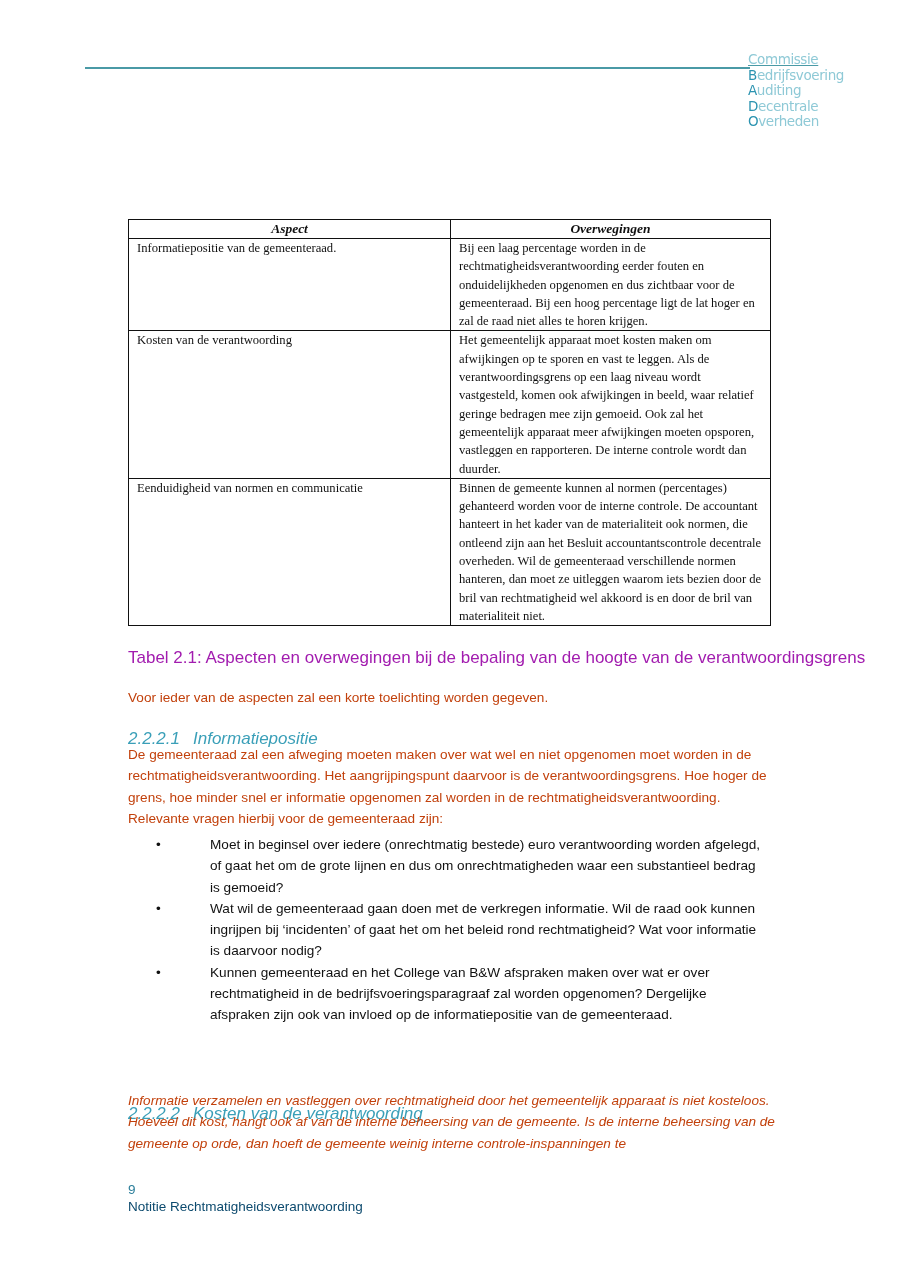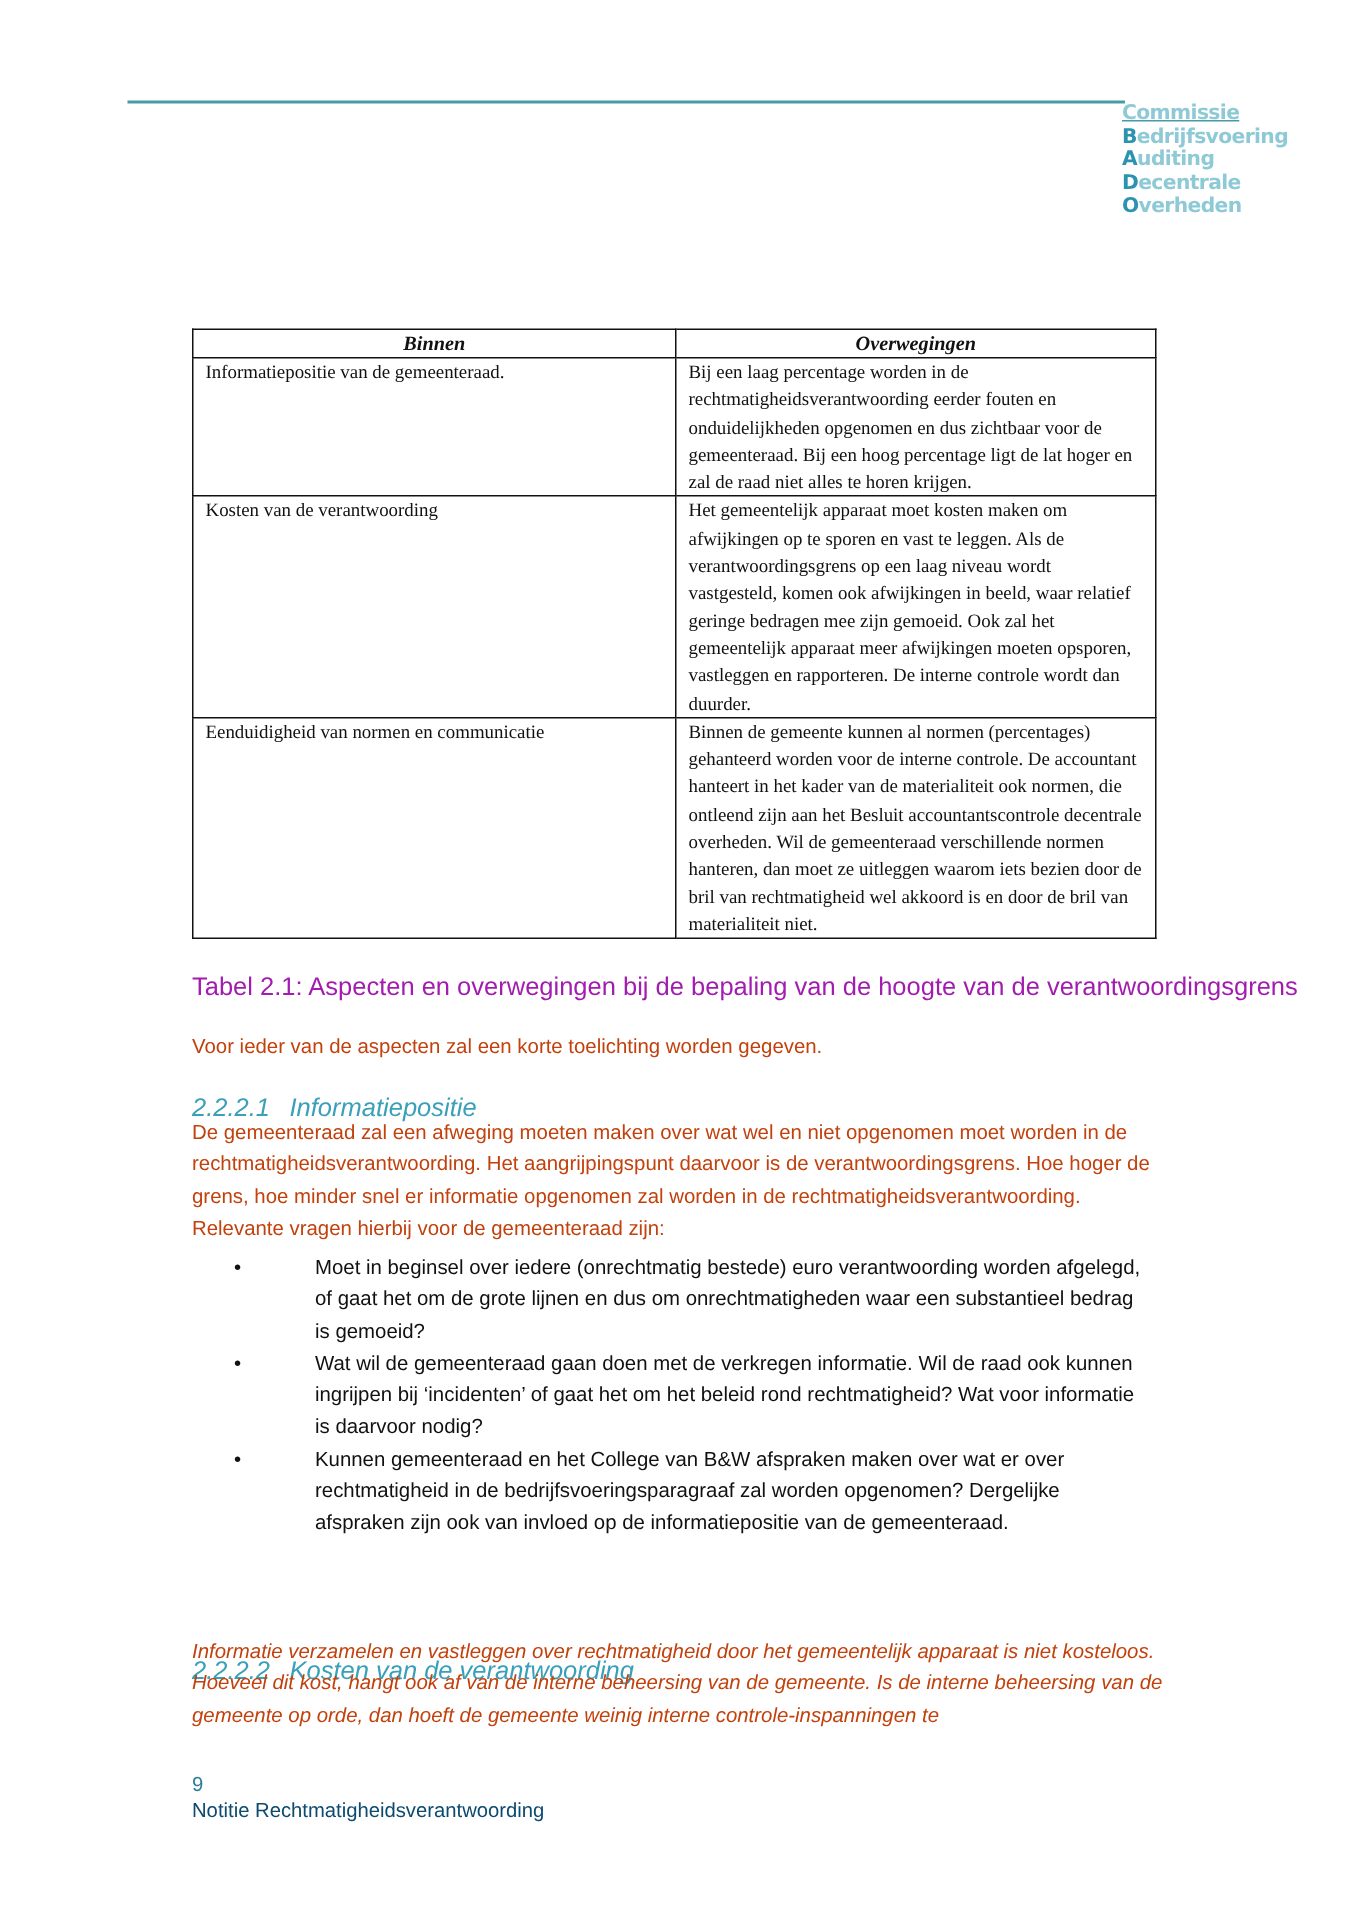--- a/index.html
+++ b/index.html
@@ -1,18 +1,18 @@
 <!DOCTYPE html>
 <html><head>
 <meta charset="utf-8">
 <style>
   html, body { margin:0; padding:0; background:#fff; }
   body { width:900px; height:1273px; position:relative; overflow:hidden; font-family:"Liberation Sans", sans-serif; color:#111; }
   .hdr-line { position:absolute; left:85px; top:67px; width:665px; height:2px; background:#4a9aa6; }
-  .logo { position:absolute; left:748px; top:52px; font-family:"DejaVu Sans", sans-serif; font-weight:bold; font-size:13.5px; line-height:15.5px; color:#8ec9d6; letter-spacing:-0.4px;margin-top:16px; }
+  .logo { position:absolute; left:748px; top:52px; font-family:"DejaVu Sans", sans-serif; font-weight:normal; font-size:13.5px; line-height:15.5px; color:#8ec9d6; letter-spacing:-0.4px; }
   .logo .l1 { text-decoration:underline; text-decoration-color:#4a9aa6; }
   .logo .cap { color:#2b93b0; }
   table.t { position:absolute; left:128px; top:219px; width:643px; border-collapse:collapse; font-family:"Liberation Serif", serif; font-size:12.6px; line-height:18.3px; }
   table.t th, table.t td { border:1.4px solid #111; vertical-align:top; padding:0 8px; }
   table.t th { font-style:italic; font-weight:bold; font-size:13.5px; text-align:center; line-height:18px; }
   table.t td.a { width:305px; }
   .caption { position:absolute; left:128px; top:648px; font-size:17px; color:#a21caf; }
   .body { position:absolute; left:128px; font-size:13.6px; line-height:21.3px; color:#c2410c; width:650px; }
   .h { position:absolute; left:128px; font-size:17px; font-style:italic; color:#3a9fb8; }
   .h .num { display:inline-block; width:65px; }
@@ -31,21 +31,21 @@
   <div class="l1">Commissie</div>
   <div><span class="cap">B</span><span>edrijfsvoering</span></div>
   <div><span class="cap">A</span><span>uditing</span></div>
   <div><span class="cap">D</span><span>ecentrale</span></div>
   <div><span class="cap">O</span><span>verheden</span></div>
 </div>
 
 <table class="t">
   <thead>
     <tr>
-      <th>Binnen</th>
+      <th>Aspect</th>
       <th>Overwegingen</th>
     </tr>
   </thead>
   <tbody>
     <tr>
       <td class="a">Informatiepositie van de gemeenteraad.</td>
       <td>Bij een laag percentage worden in de rechtmatigheidsverantwoording eerder fouten en onduidelijkheden opgenomen en dus zichtbaar voor de gemeenteraad. Bij een hoog percentage ligt de lat hoger en zal de raad niet alles te horen krijgen.</td>
     </tr>
     <tr>
       <td class="a">Kosten van de verantwoording</td>

